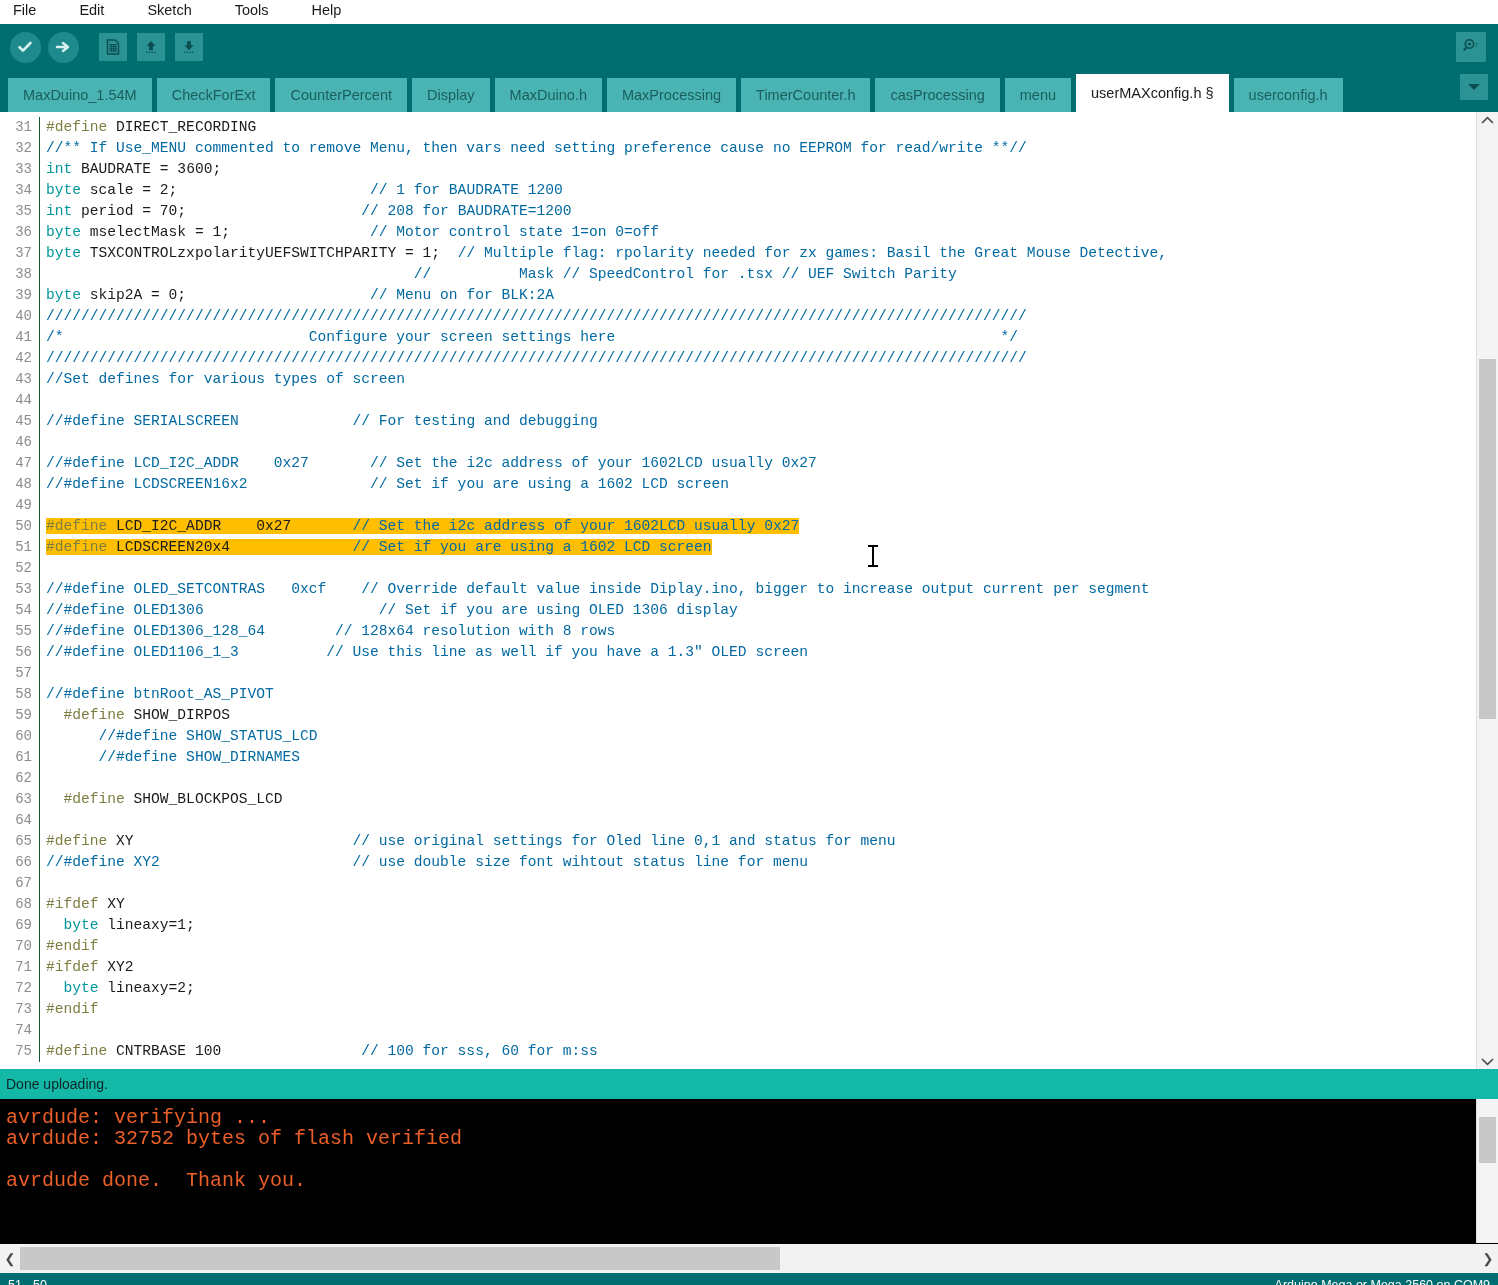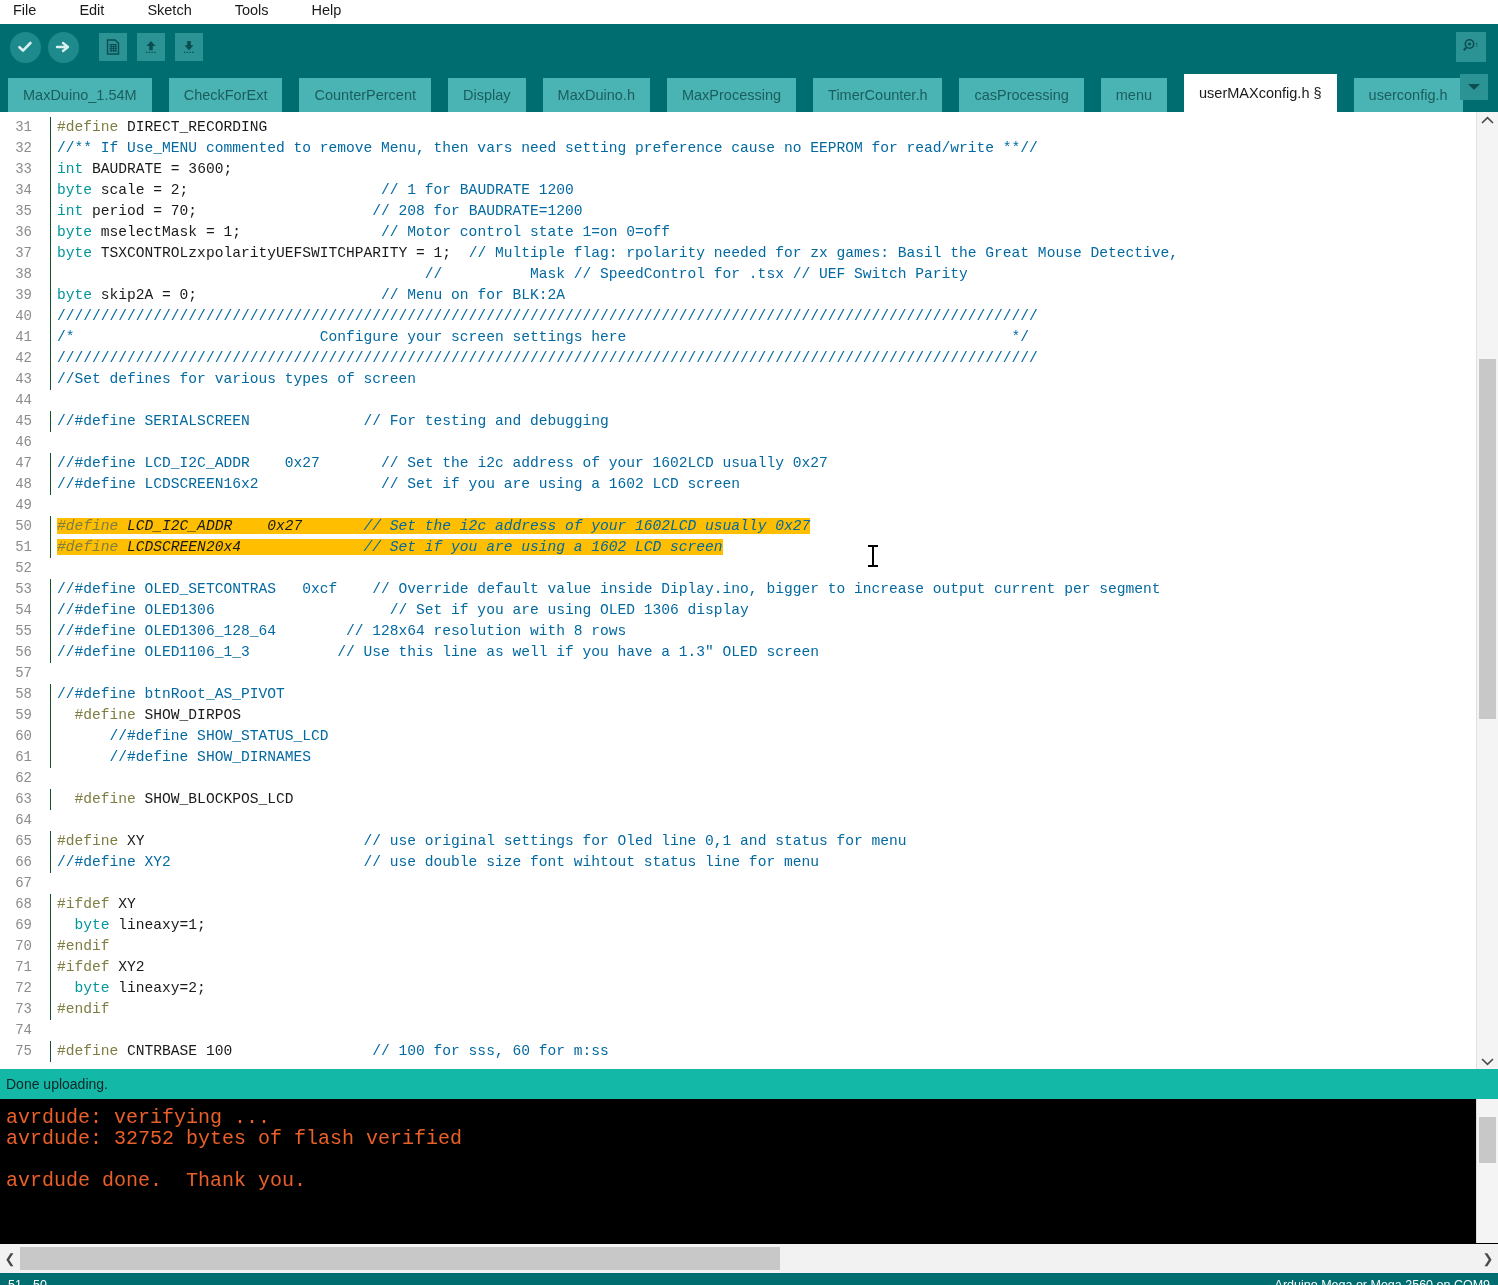--- a/index.html
+++ b/index.html
@@ -76,21 +76,21 @@
   }
   .tab {
     height: 34px;
     background: #4ab3b3;
     color: #1b5e5e;
     font-size: 14.5px;
     display: flex;
     align-items: center;
     justify-content: center;
     padding: 11px 15px;
-    margin-right: 17px;
+    margin-right: 5px;
     white-space: nowrap;
     cursor: default;
   }
   .tab.active {
     background: #ffffff;
     color: #1a1a1a;
     height: 38px;
   }
   #tab-dropdown {
     position: absolute;
@@ -116,22 +116,20 @@
     overflow: hidden;
     font-family: "Liberation Mono", monospace;
     font-size: 14.6px;
     line-height: 21px;
     padding-top: 5px;
   }
   .cline {
     height: 21px;
     display: flex;
     white-space: pre;
-    align-items: center;
-    gap: 11px;
   }
   .lnum {
     width: 39px;
     min-width: 39px;
     text-align: right;
     padding-right: 7px;
     color: #8c8c8c;
     font-family: "Liberation Mono", monospace;
     font-size: 14px;
     user-select: none;
@@ -140,21 +138,21 @@
     padding-left: 6px;
     border-left: 1px solid #14532d;
     flex: 1 1 auto;
     color: #1a1a1a;
     white-space: pre;
     overflow: hidden;
   }
   .kw   { color: #00979c; }
   .pre  { color: #7e7d42; }
   .cmt  { color: #0369a1; }
-  .hl   { background: #ffbf00; font-style: italic; }
+  .hl   { background: #ffbf00; }
 
   
   #vscroll {
     width: 22px;
     background: #f4f4f4;
     border-left: 1px solid #e0e0e0;
     position: relative;
     flex: 0 0 auto;
   }
   #vthumb {

